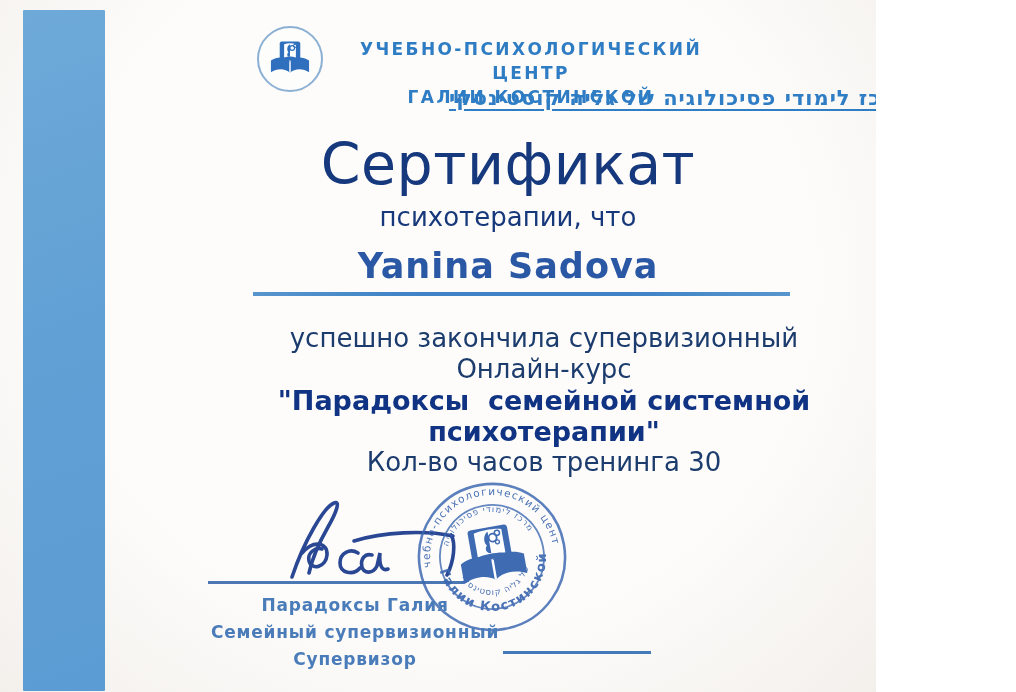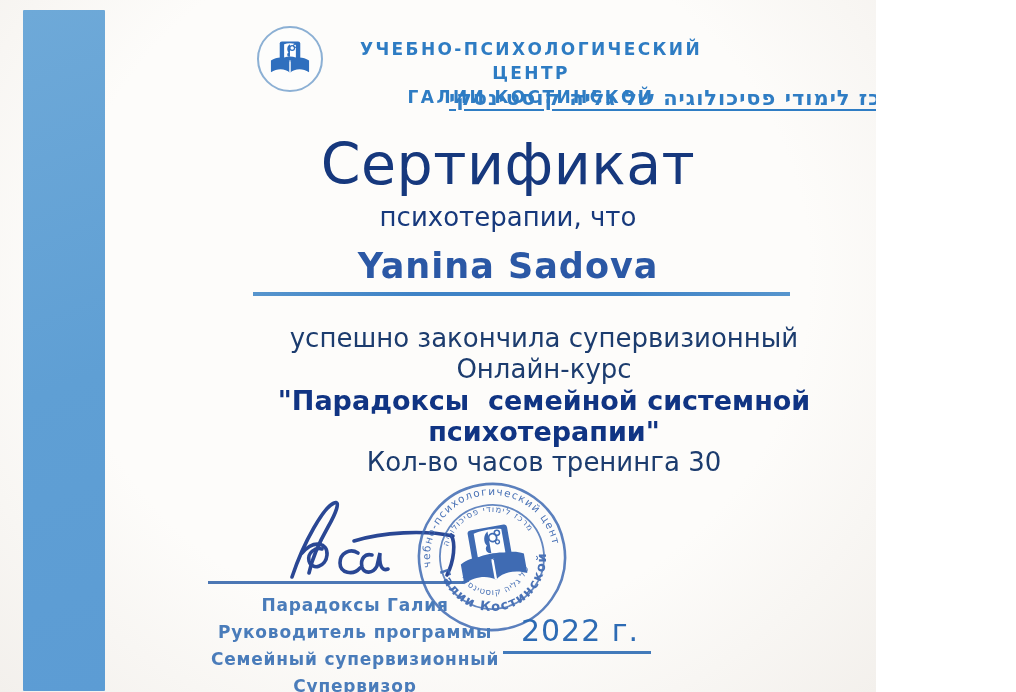--- a/index.html
+++ b/index.html
@@ -171,21 +171,19 @@
         <circle cx="41" cy="7" r="2.6" fill="none" stroke="#2f5fae" stroke-width="1.5"></circle>
         <circle cx="40" cy="16" r="2" fill="none" stroke="#2f5fae" stroke-width="1.3"></circle>
         <path d="M0,32 C11,26 24,27 32,33 C40,27 53,26 64,32 L64,52 C53,46 40,47 32,53 C24,47 11,46 0,52 Z" fill="#2f5fae"></path>
         <path d="M32,33 L32,53" stroke="#ffffff" stroke-width="2.4"></path>
       </g>
     </svg>
   </div>
 
   <div class="signer-block">
     <div>Парадоксы Галия</div>
-    <div>Руководитель программы</div>
     <div>Семейный супервизионный</div>
     <div>Супервизор</div>
   </div>
 
-  <div class="year">2022 г.</div>
   <div class="year-line"></div>
 
 </div>
 
 </body></html>

